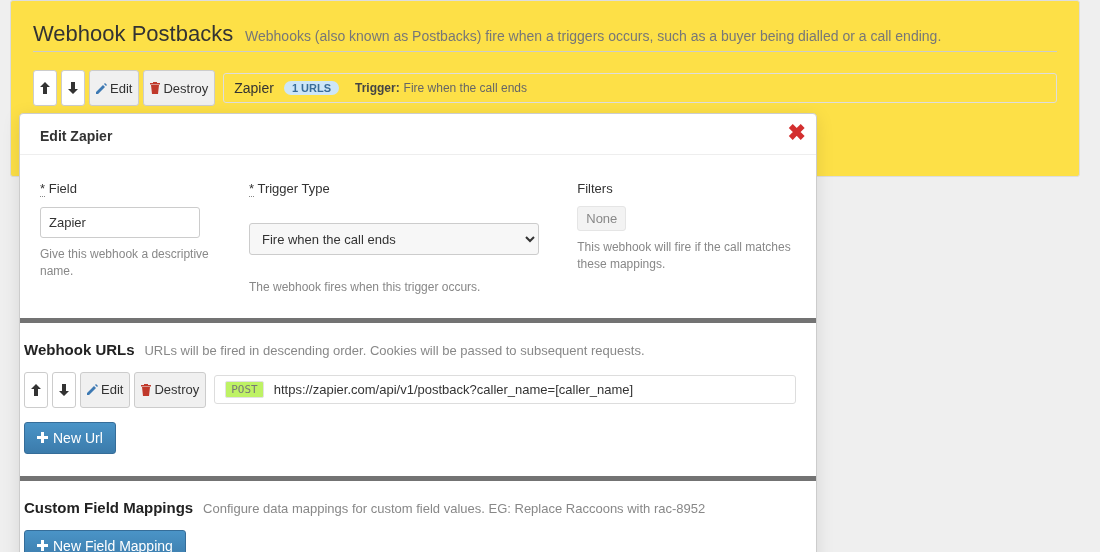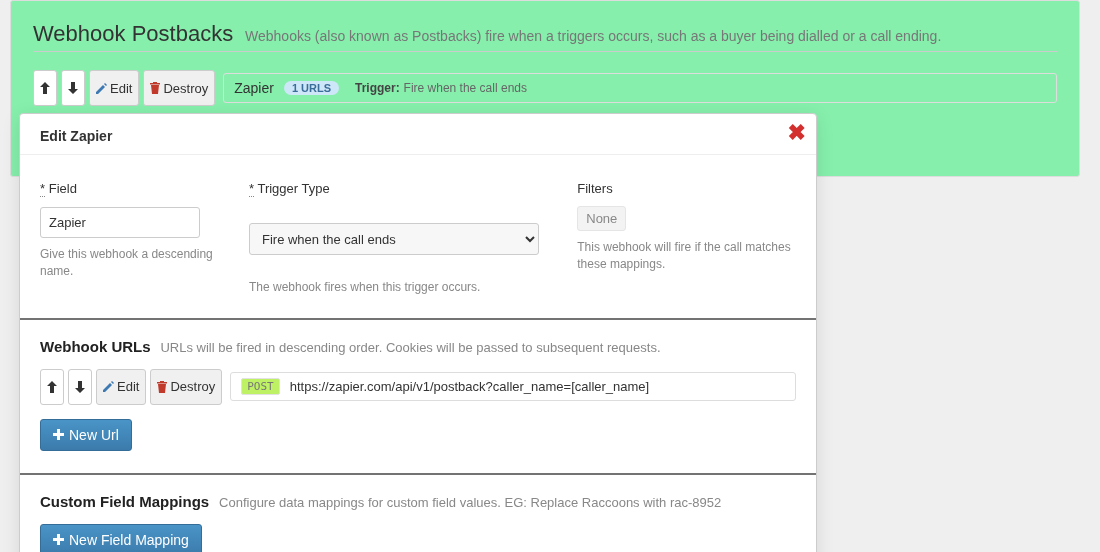--- a/index.html
+++ b/index.html
@@ -11,21 +11,21 @@
       font-family: "Helvetica Neue", Helvetica, Arial, sans-serif;
       background: #efefef;
       font-size: 14px;
       color: #333;
       width: 1100px;
       height: 552px;
       overflow: hidden;
       position: relative;
     }
     .outer-panel {
-      background: #86efac;
+      background: #fde047;
       border: 1px solid #ddd;
       border-radius: 3px;
       margin: 0 20px 0 10px;
       padding: 20px 22px;
       position: relative;
     }
     .section-header {
       border-bottom: 1px solid #ccc;
       padding-bottom: 4px;
       margin-bottom: 18px;
@@ -194,22 +194,22 @@
     }
     .filter-none {
       font-size: 13px;
       color: #888;
       border: 1px solid #e5e5e5;
       background: #f3f3f3;
       padding: 4px 8px;
       border-radius: 3px;
     }
     .modal-section {
-      border-top: 2px solid #737373;
-      padding: 18px 20px 22px 20px;
+      border-top: 5px solid #737373;
+      padding: 18px 20px 22px 4px;
     }
     .sub-title {
       font-size: 15px;
       font-weight: 700;
       color: #222;
     }
     .sub-desc {
       font-size: 13px;
       color: #888;
       margin-left: 6px;
@@ -302,21 +302,21 @@
   </div>
 
   <div class="modal-body">
     <div class="form-row">
 
       <div class="form-col col-name">
         <div class="field-label">
           <span class="underline-star">*</span> <span>Field</span>
         </div>
         <input type="text" style="width: 160px;" value="Zapier">
-        <div class="help-text">Give this webhook a descending name.</div>
+        <div class="help-text">Give this webhook a descriptive name.</div>
       </div>
 
       <div class="form-col col-trigger">
         <div class="field-label">
           <span class="underline-star">*</span> <span>Trigger Type</span>
         </div>
         <select>
           <option>Fire when the call ends</option>
         </select>
         <div class="help-text">The webhook fires when this trigger occurs.</div>

